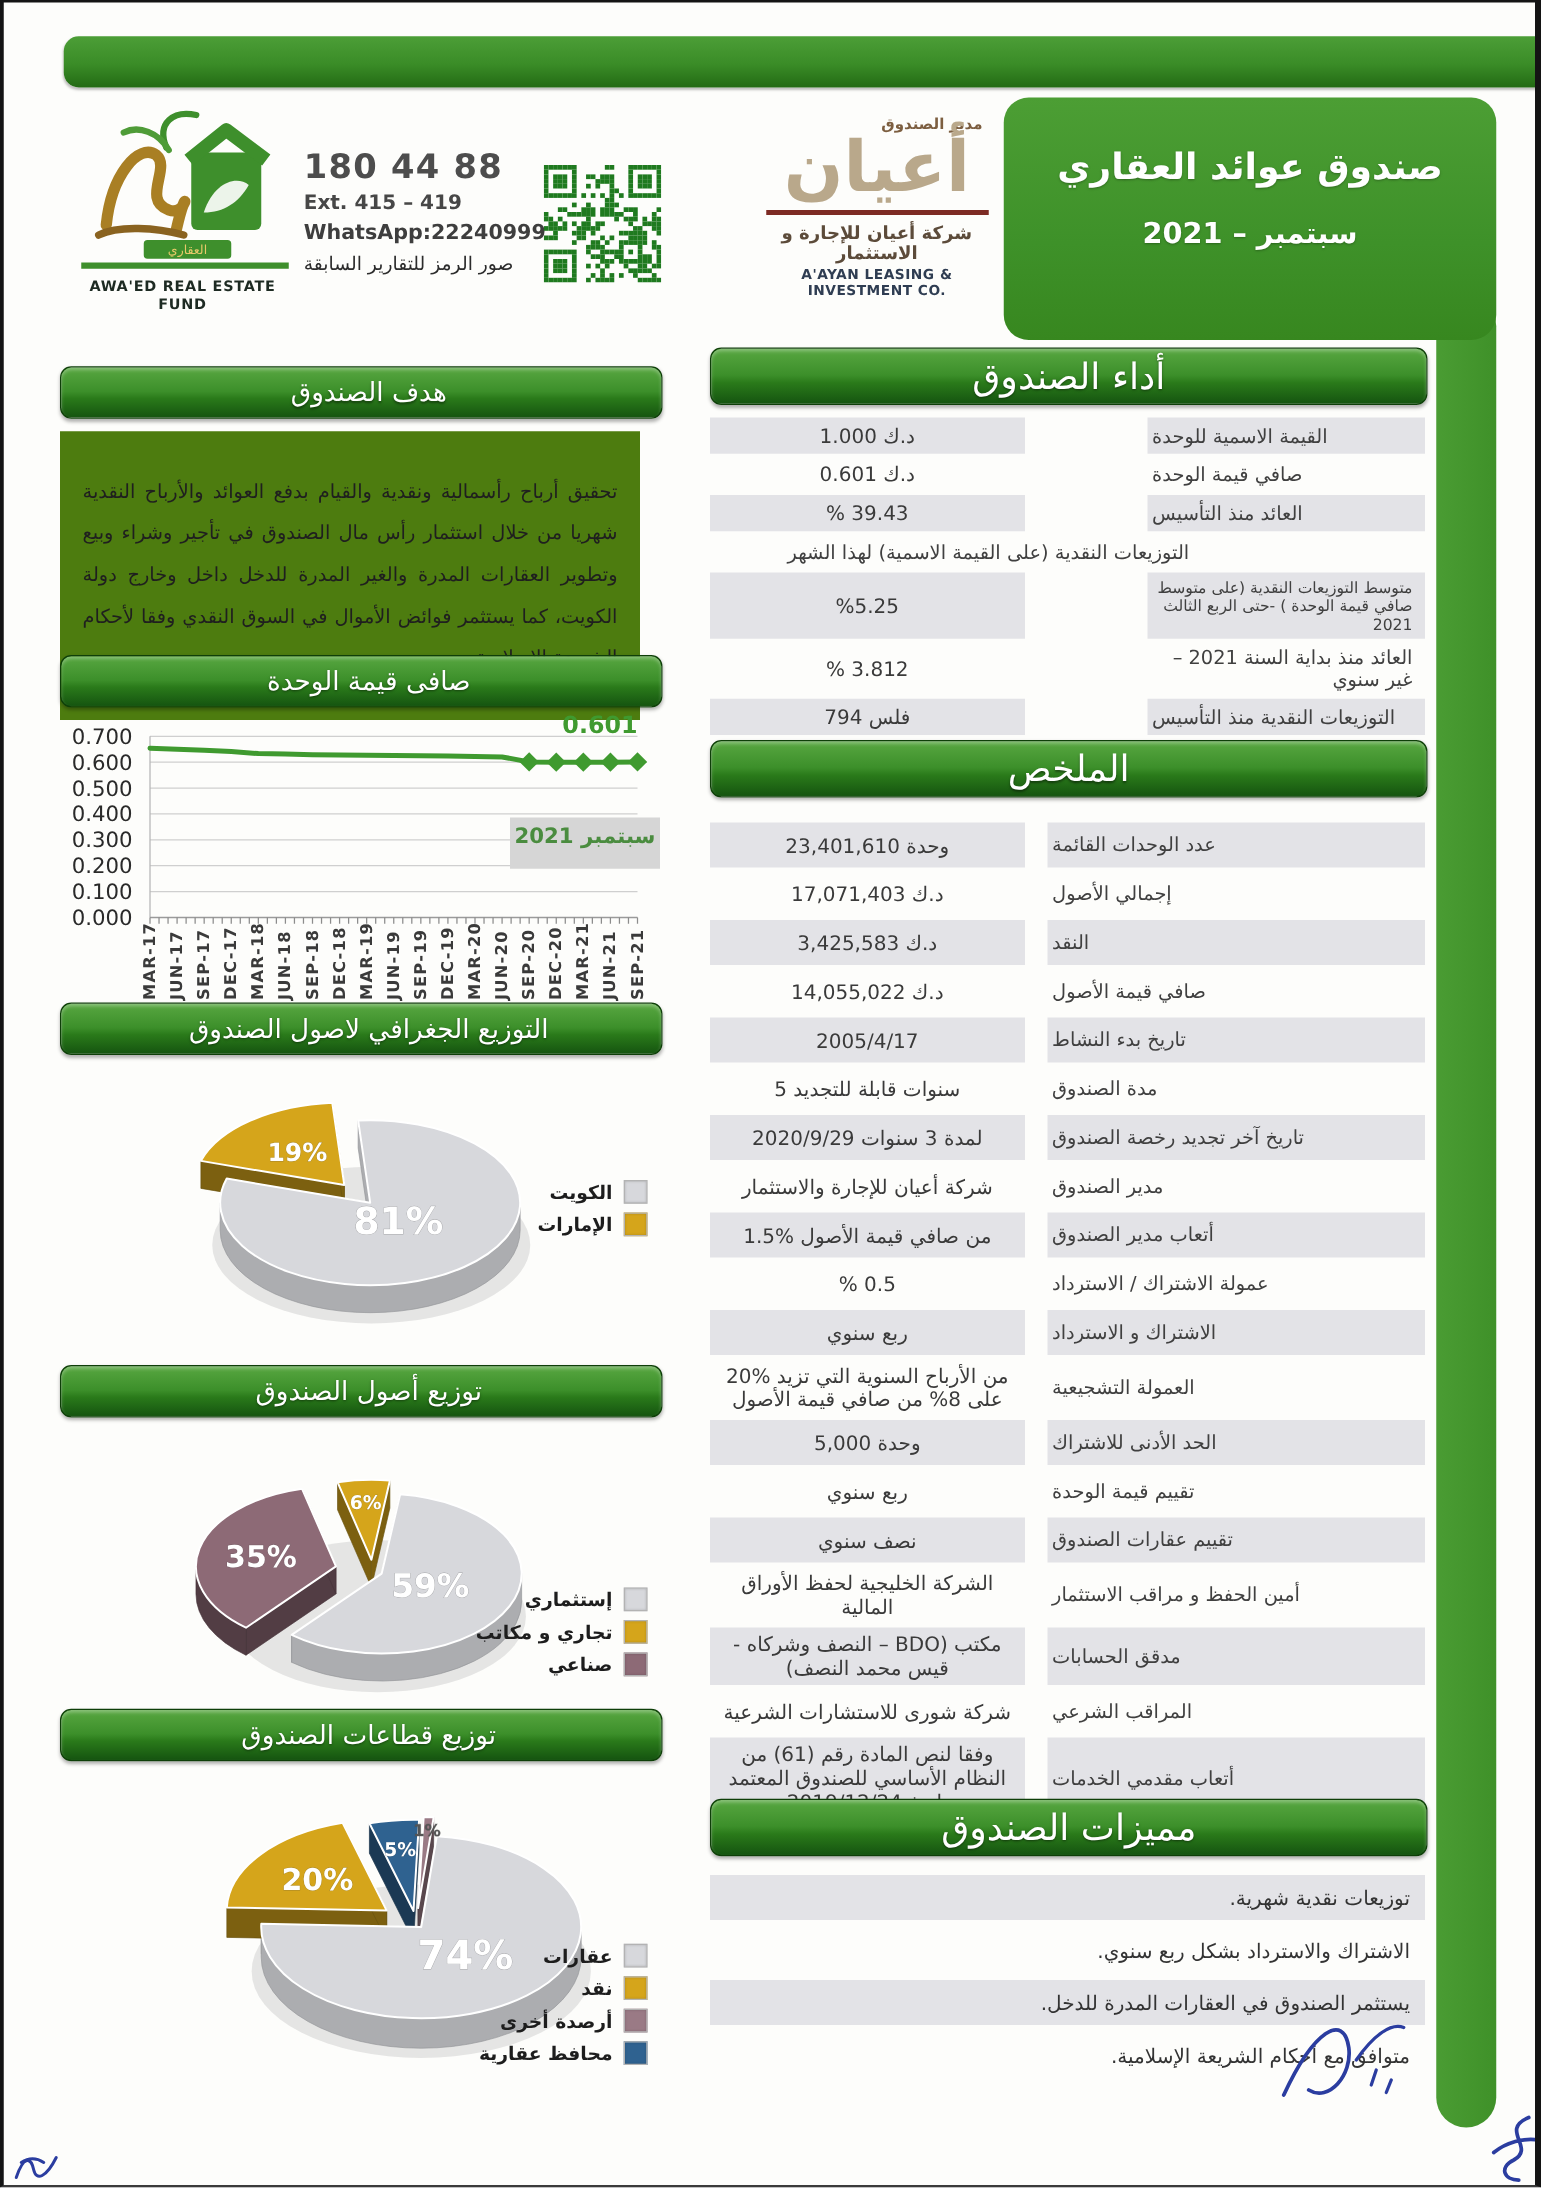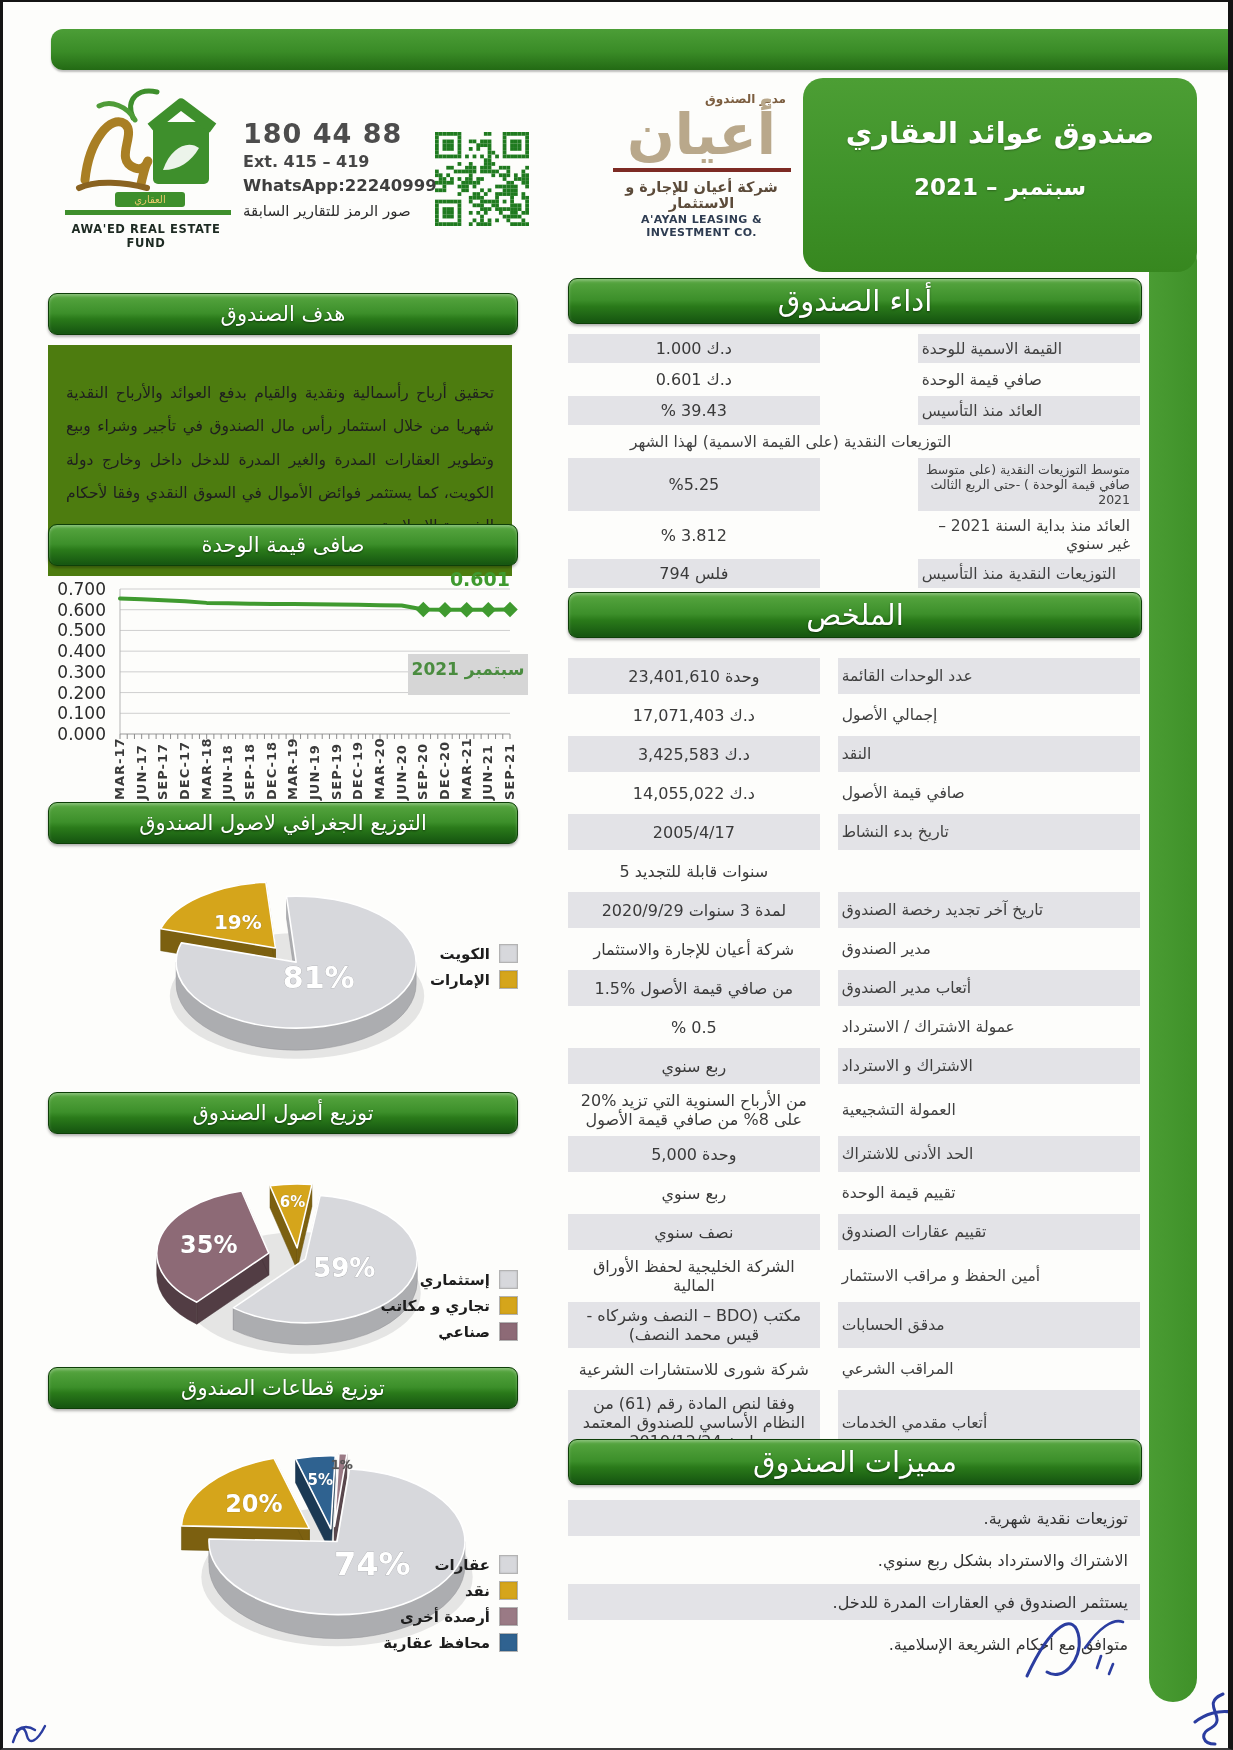--- a/index.html
+++ b/index.html
@@ -32,21 +32,21 @@
   .aayan .mgr{font-size:12px;font-weight:bold;color:#7c5e40;text-align:right;padding-right:18px;letter-spacing:1px;}
   .aayan .aname{font-size:56px;font-weight:bold;color:#b9a88b;line-height:1.05;}
   .aayan .aline{width:178px;height:4px;background:#7d2b24;margin:3px auto 7px;}
   .aayan .acoar{font-size:14.5px;font-weight:bold;color:#5c4b3a;}
   .aayan .acoen{margin-top:2px;font-size:11px;font-weight:bold;color:#2f3d52;letter-spacing:.4px;}
   
   .gbar{position:absolute;height:40px;line-height:40px;border-radius:9px;text-align:center;
         color:#fff;font-size:21px;text-shadow:0 1px 2px rgba(0,0,0,.45);
         background:linear-gradient(180deg,#58a741,#3c8f2a 48%,#2a7a1a 62%,#155410);
         border:1px solid #0e3f08;box-shadow:inset 0 2px 3px rgba(255,255,255,.3),0 2px 3px rgba(0,0,0,.3);}
-  .bar-l{left:45px;width:468px;}
+  .bar-l{left:45px;width:468px;padding-left:12px;}
   .bar-r{left:565px;width:572px;height:44px;line-height:44px;font-size:29px;}
   
   .objtext{position:absolute;left:45px;top:343px;width:464px;box-sizing:border-box;
         background:#4d7c0f;padding:32px 18px;direction:rtl;text-align:justify;
         font-size:15.5px;line-height:2.15;color:#1f1f1f;}
   
   .chartwrap{position:absolute;left:45px;width:470px;}
   .period{position:absolute;left:360px;top:82px;width:120px;height:41px;background:#d6d6d6;
         direction:rtl;text-align:center;line-height:31px;font-size:17px;font-weight:bold;color:#4a8c3f;}
   .legend{position:absolute;right:0;}
@@ -687,20 +687,21 @@
         <div class="tlbl">صافي قيمة الأصول</div>
       </div>
       <div class="trow shade">
         <div class="tval" dir="ltr">2005/4/17</div>
         <div class="tgap"></div>
         <div class="tlbl">تاريخ بدء النشاط</div>
       </div>
       <div class="trow">
         <div class="tval" dir="ltr">5 سنوات قابلة للتجديد</div>
         <div class="tgap"></div>
+        <div class="tlbl">مدة الصندوق</div>
       </div>
       <div class="trow shade">
         <div class="tval" dir="ltr">2020/9/29 لمدة 3 سنوات</div>
         <div class="tgap"></div>
         <div class="tlbl">تاريخ آخر تجديد رخصة الصندوق</div>
       </div>
       <div class="trow">
         <div class="tval" dir="rtl">شركة أعيان للإجارة والاستثمار</div>
         <div class="tgap"></div>
         <div class="tlbl">مدير الصندوق</div>

